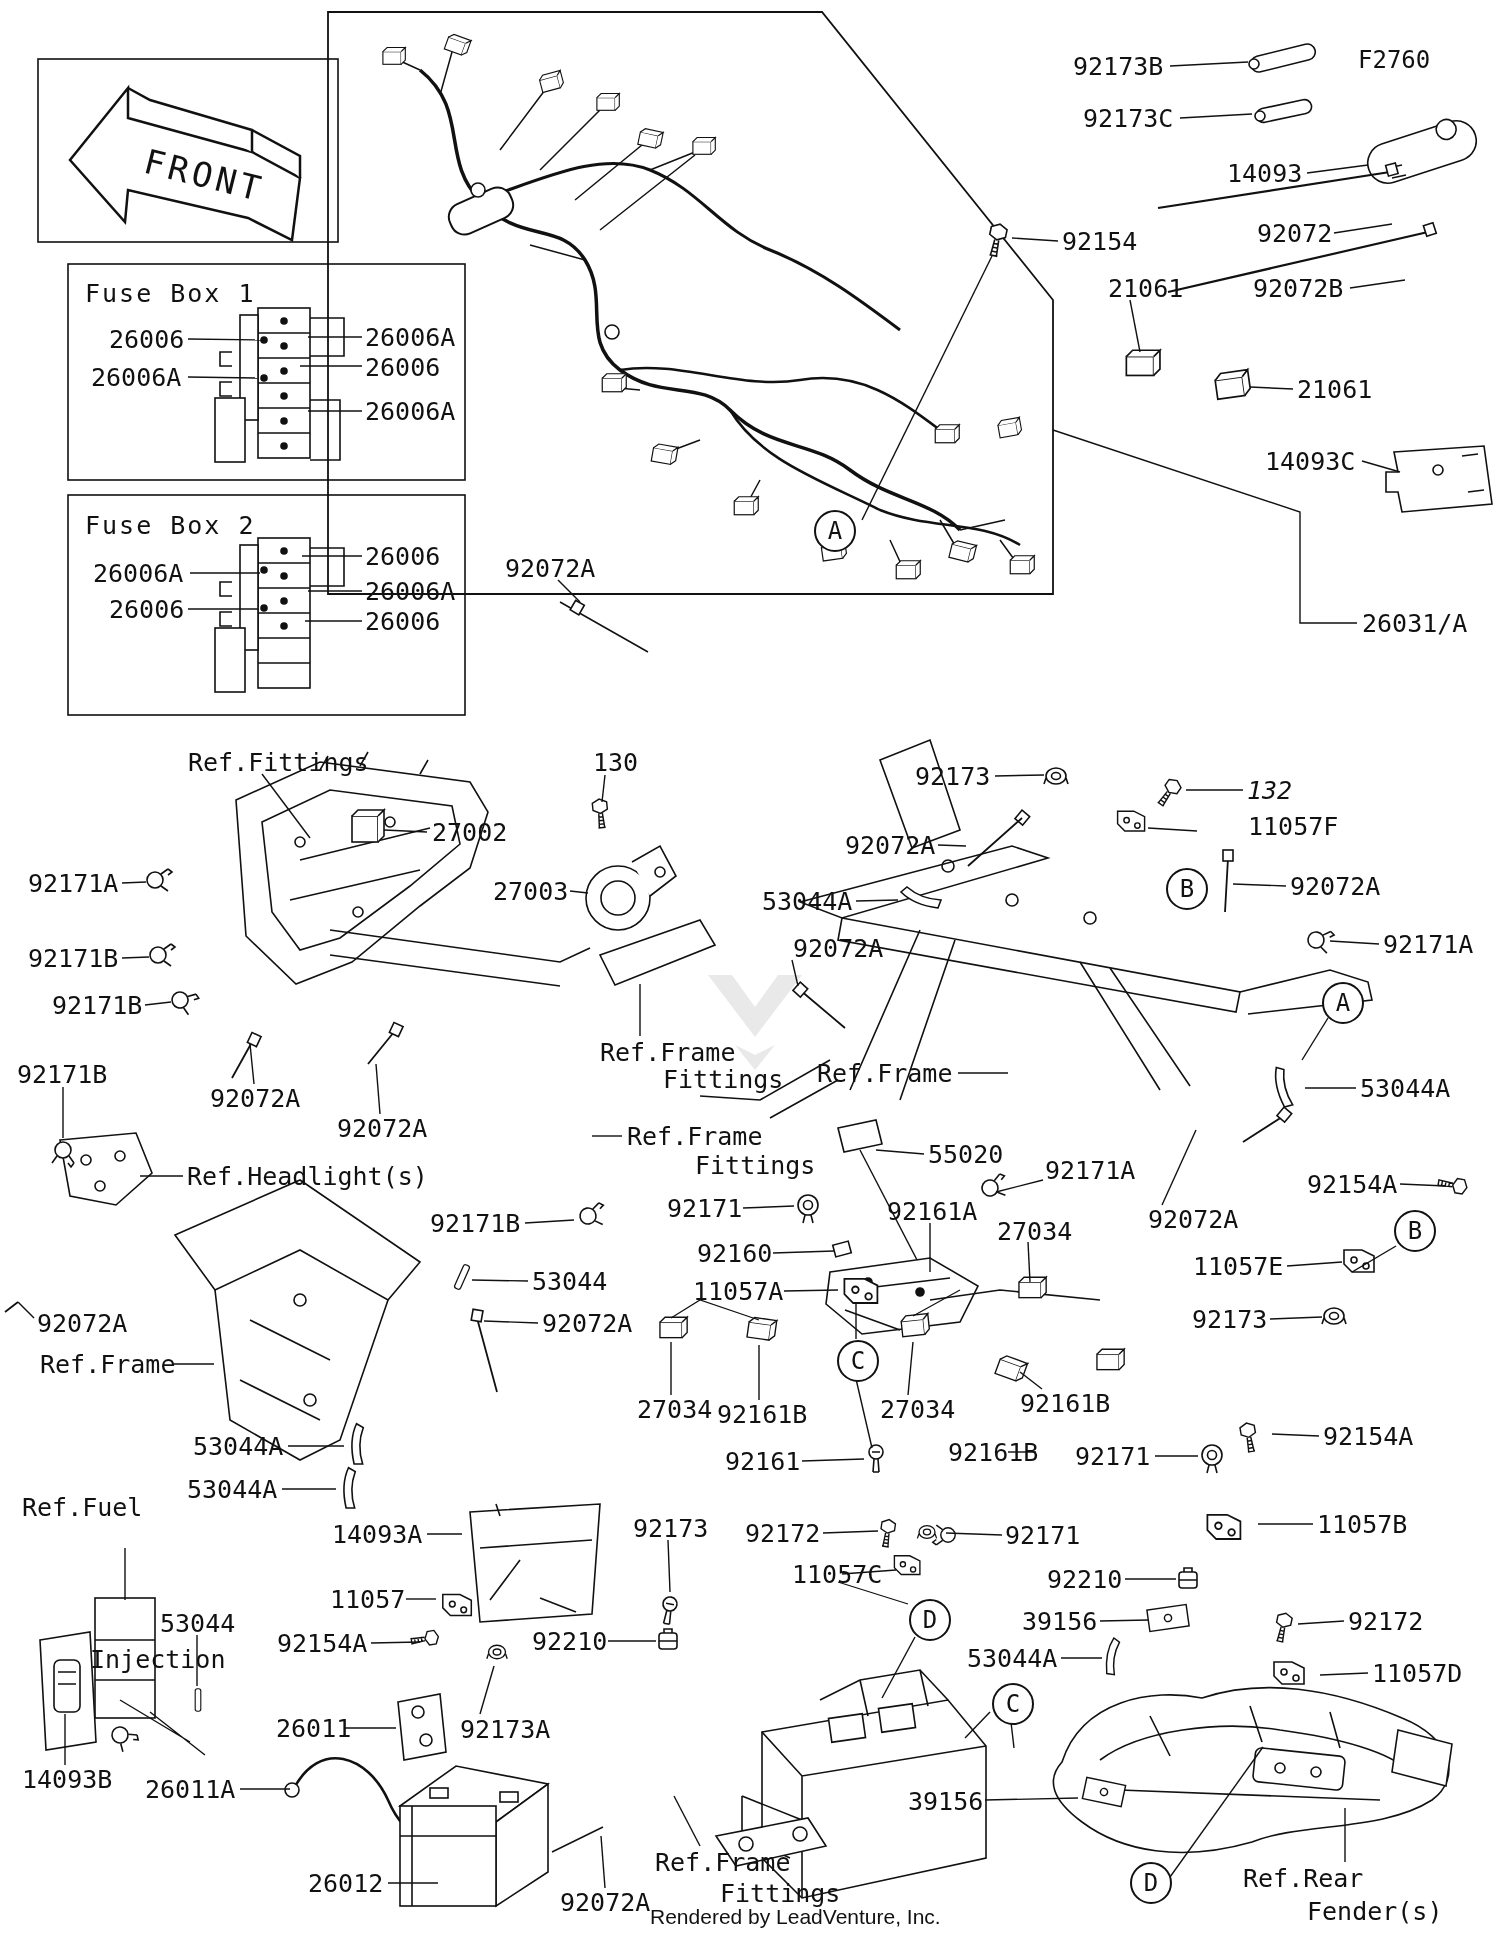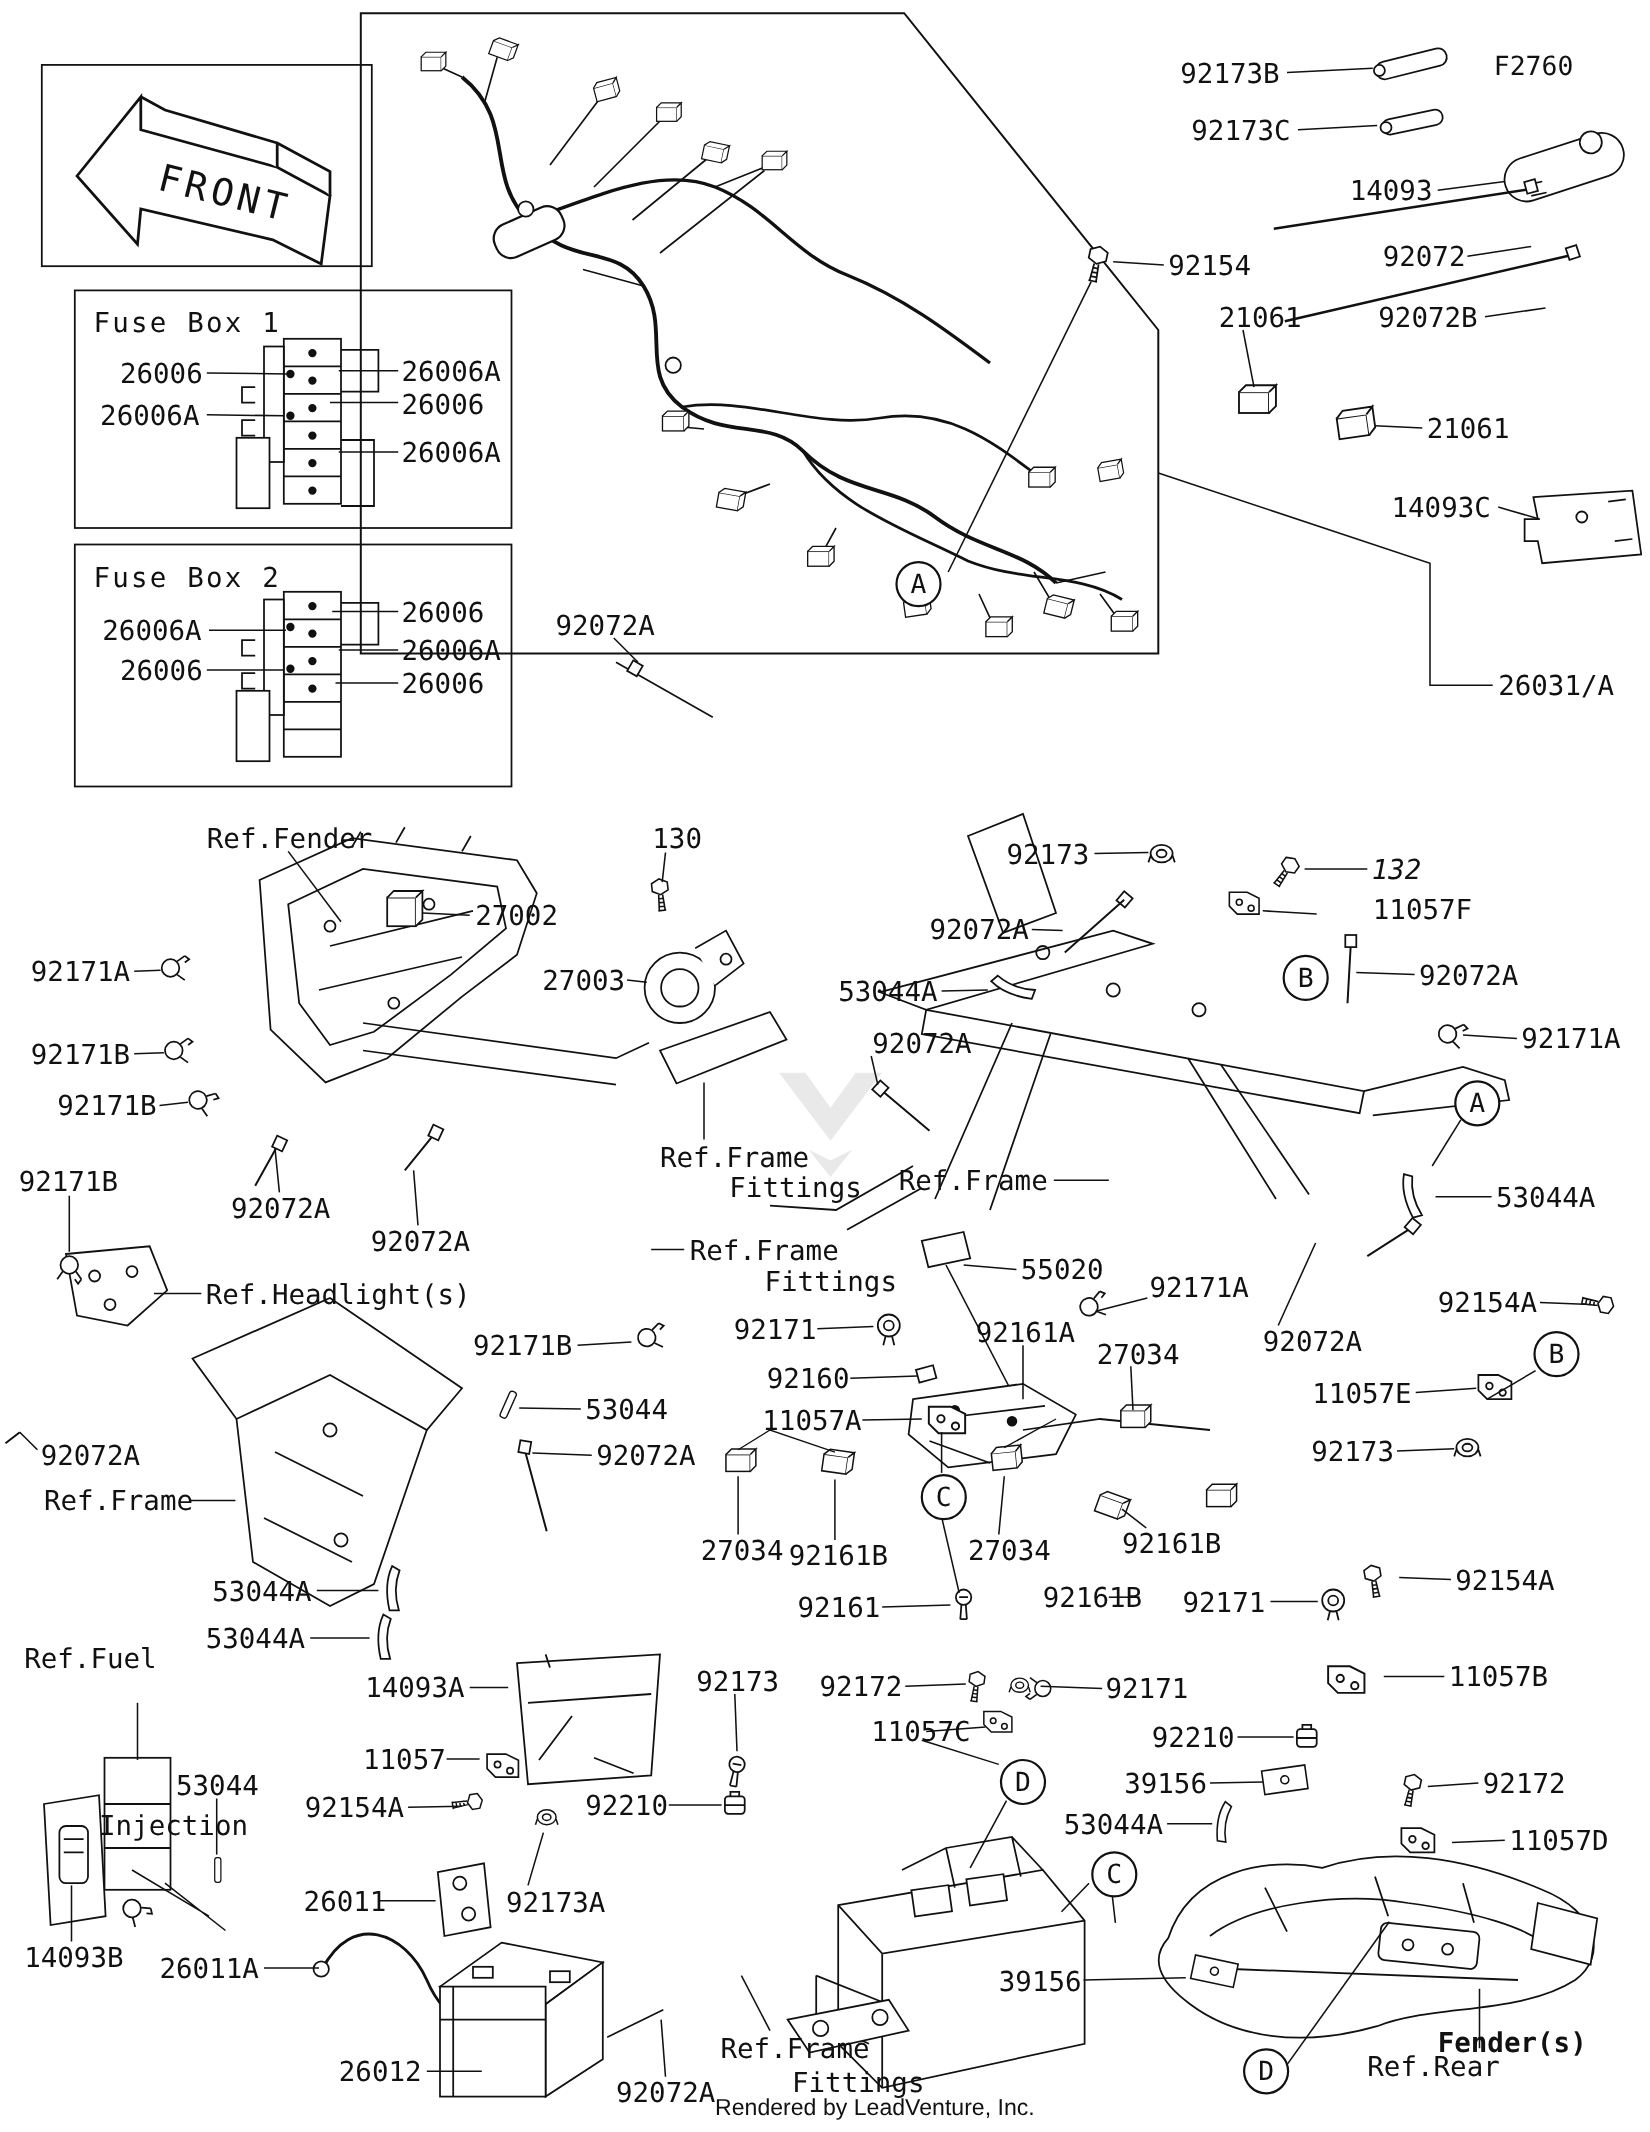--- a/index.html
+++ b/index.html
@@ -447,21 +447,21 @@
       <div class="lbl" style="left: 1083px; top: 106px;">92173C</div>
       <div class="lbl" style="left: 1227px; top: 161px;">14093</div>
       <div class="lbl" style="left: 1257px; top: 221px;">92072</div>
       <div class="lbl" style="left: 1253px; top: 276px;">92072B</div>
       <div class="lbl" style="left: 1062px; top: 229px;">92154</div>
       <div class="lbl" style="left: 1108px; top: 276px;">21061</div>
       <div class="lbl" style="left: 1297px; top: 377px;">21061</div>
       <div class="lbl" style="left: 1265px; top: 449px;">14093C</div>
       <div class="lbl" style="left: 1362px; top: 611px;">26031/A</div>
       <div class="lbl" style="left: 505px; top: 556px;">92072A</div>
-      <div class="lbl" style="left: 188px; top: 750px;">Ref.Fender</div>
+      <div class="lbl" style="left: 188px; top: 750px;">Ref.Fittings</div>
       <div class="lbl" style="left: 432px; top: 820px;">27002</div>
       <div class="lbl" style="left: 28px; top: 871px;">92171A</div>
       <div class="lbl" style="left: 28px; top: 946px;">92171B</div>
       <div class="lbl" style="left: 52px; top: 993px;">92171B</div>
       <div class="lbl" style="left: 493px; top: 879px;">27003</div>
       <div class="lbl" style="left: 593px; top: 750px;">130</div>
       <div class="lbl" style="left: 915px; top: 764px;">92173</div>
       <div class="lbl" style="left: 1247px; top: 778px; font-style: italic;">132</div>
       <div class="lbl" style="left: 1200px; top: 814px; margin-left: 48px;">11057F</div>
       <div class="lbl" style="left: 845px; top: 833px;">92072A</div>
@@ -522,21 +522,21 @@
       <div class="lbl" style="left: 633px; top: 1516px;">92173</div>
       <div class="lbl" style="left: 745px; top: 1521px;">92172</div>
       <div class="lbl" style="left: 748px; top: 1562px; margin-left: 44px;">11057C</div>
       <div class="lbl" style="left: 1047px; top: 1567px;">92210</div>
       <div class="lbl" style="left: 1022px; top: 1609px;">39156</div>
       <div class="lbl" style="left: 967px; top: 1646px;">53044A</div>
       <div class="lbl" style="left: 1348px; top: 1609px;">92172</div>
       <div class="lbl" style="left: 1372px; top: 1661px;">11057D</div>
       <div class="lbl" style="left: 908px; top: 1789px;">39156</div>
       <div class="lbl" style="left: 1243px; top: 1866px;">Ref.Rear</div>
-      <div class="lbl" style="left: 1307px; top: 1844px; font-weight: bold;">Fender(s)</div>
+      <div class="lbl" style="left: 1307px; top: 1899px;">Fender(s)</div>
       <div class="lbl" style="left: 655px; top: 1850px;">Ref.Frame</div>
       <div class="lbl" style="left: 720px; top: 1881px;">Fittings</div>
       <div class="lbl" style="left: 560px; top: 1890px;">92072A</div>
       <div class="lbl" style="left: 109px; top: 327px;">26006</div>
       <div class="lbl" style="left: 91px; top: 365px;">26006A</div>
       <div class="lbl" style="left: 365px; top: 325px;">26006A</div>
       <div class="lbl" style="left: 365px; top: 355px;">26006</div>
       <div class="lbl" style="left: 365px; top: 399px;">26006A</div>
       <div class="lbl" style="left: 93px; top: 561px;">26006A</div>
       <div class="lbl" style="left: 109px; top: 597px;">26006</div>

